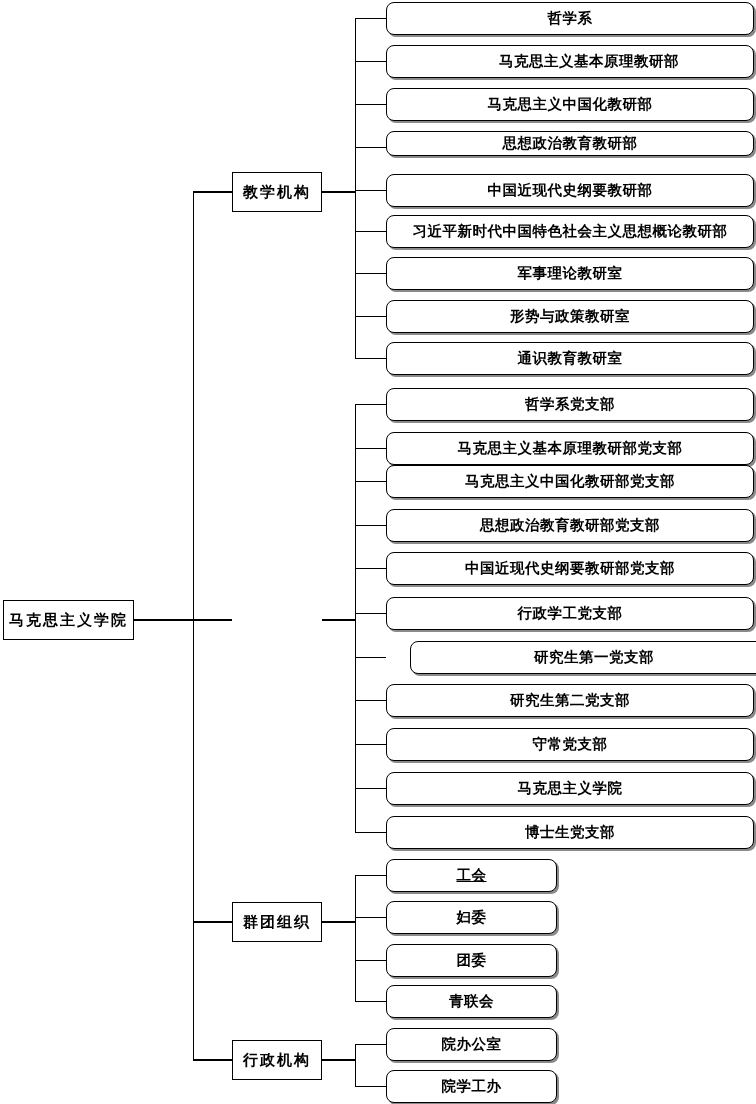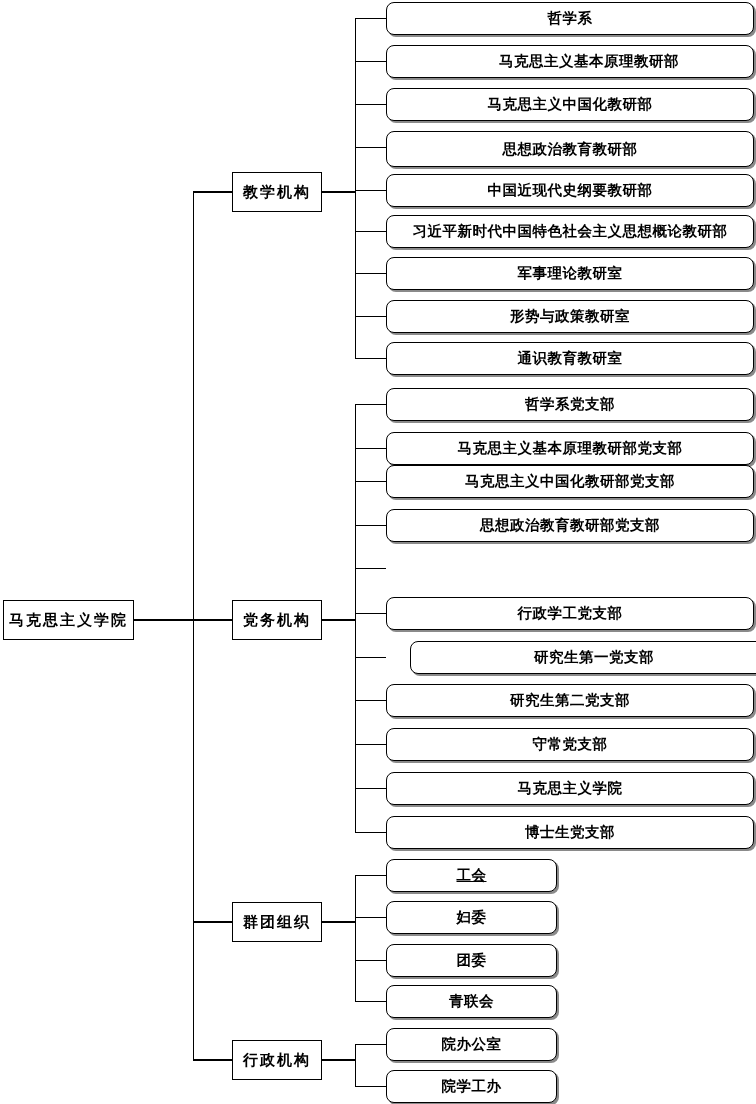--- a/index.html
+++ b/index.html
@@ -80,21 +80,21 @@
     </div>
     <div class="line h" style="left: 355px; top: 17.8px; width: 31px;"></div>
     <div class="node leaf" style="left: 386px; top: 45px; width: 368px; height: 33px; padding-left: 38px;">
       <span>马克思主义基本原理教研部</span>
     </div>
     <div class="line h" style="left: 355px; top: 60.8px; width: 31px;"></div>
     <div class="node leaf" style="left: 386px; top: 88px; width: 368px; height: 33px;">
       <span>马克思主义中国化教研部</span>
     </div>
     <div class="line h" style="left: 355px; top: 103.8px; width: 31px;"></div>
-    <div class="node leaf" style="left: 386px; top: 131px; width: 368px; height: 36px;">
+    <div class="node leaf" style="left: 386px; top: 131px; width: 368px; height: 25px;">
       <span>思想政治教育教研部</span>
     </div>
     <div class="line h" style="left: 355px; top: 146.8px; width: 31px;"></div>
     <div class="node leaf" style="left: 386px; top: 174px; width: 368px; height: 33px;">
       <span>中国近现代史纲要教研部</span>
     </div>
     <div class="line h" style="left: 355px; top: 189.8px; width: 31px;"></div>
     <div class="node leaf" style="left: 386px; top: 215px; width: 368px; height: 33px;">
       <span>习近平新时代中国特色社会主义思想概论教研部</span>
     </div>
@@ -104,42 +104,42 @@
     </div>
     <div class="line h" style="left: 355px; top: 272.8px; width: 31px;"></div>
     <div class="node leaf" style="left: 386px; top: 300px; width: 368px; height: 33px;">
       <span>形势与政策教研室</span>
     </div>
     <div class="line h" style="left: 355px; top: 315.8px; width: 31px;"></div>
     <div class="node leaf" style="left: 386px; top: 342px; width: 368px; height: 33px;">
       <span>通识教育教研室</span>
     </div>
     <div class="line h" style="left: 355px; top: 357.8px; width: 31px;"></div>
-    <div class="node square" style="left: 232px; top: 600px; width: 90px; height: 40px;">
-      <span>党务机构</span>
-    </div>
     <div class="line h" style="left: 193px; top: 619.3px; width: 39px;"></div>
     <div class="line h" style="left: 322px; top: 619.3px; width: 33px;"></div>
     <div class="line v" style="left: 355px; top: 404.5px; height: 428px;"></div>
     <div class="node leaf" style="left: 386px; top: 388px; width: 368px; height: 33px;">
       <span>哲学系党支部</span>
     </div>
     <div class="line h" style="left: 355px; top: 403.8px; width: 31px;"></div>
     <div class="node leaf" style="left: 386px; top: 432px; width: 368px; height: 33px;">
       <span>马克思主义基本原理教研部党支部</span>
     </div>
     <div class="line h" style="left: 355px; top: 447.8px; width: 31px;"></div>
     <div class="node leaf" style="left: 386px; top: 465px; width: 368px; height: 33px;">
       <span>马克思主义中国化教研部党支部</span>
     </div>
     <div class="line h" style="left: 355px; top: 480.8px; width: 31px;"></div>
     <div class="node leaf" style="left: 386px; top: 509px; width: 368px; height: 33px;">
       <span>思想政治教育教研部党支部</span>
     </div>
     <div class="line h" style="left: 355px; top: 524.8px; width: 31px;"></div>
+    <div class="node leaf" style="left: 386px; top: 552px; width: 368px; height: 33px;">
+      <span>中国近现代史纲要教研部党支部</span>
+    </div>
     <div class="line h" style="left: 355px; top: 567.8px; width: 31px;"></div>
     <div class="node leaf" style="left: 386px; top: 597px; width: 368px; height: 33px; align-items: center;">
       <span>行政学工党支部</span>
     </div>
     <div class="line h" style="left: 355px; top: 612.8px; width: 31px;"></div>
     <div class="node leaf" style="left: 386px; top: 641px; width: 368px; height: 33px; margin-left: 24px;">
       <span>研究生第一党支部</span>
     </div>
     <div class="line h" style="left: 355px; top: 656.8px; width: 31px;"></div>
     <div class="node leaf" style="left: 386px; top: 684px; width: 368px; height: 33px;">

